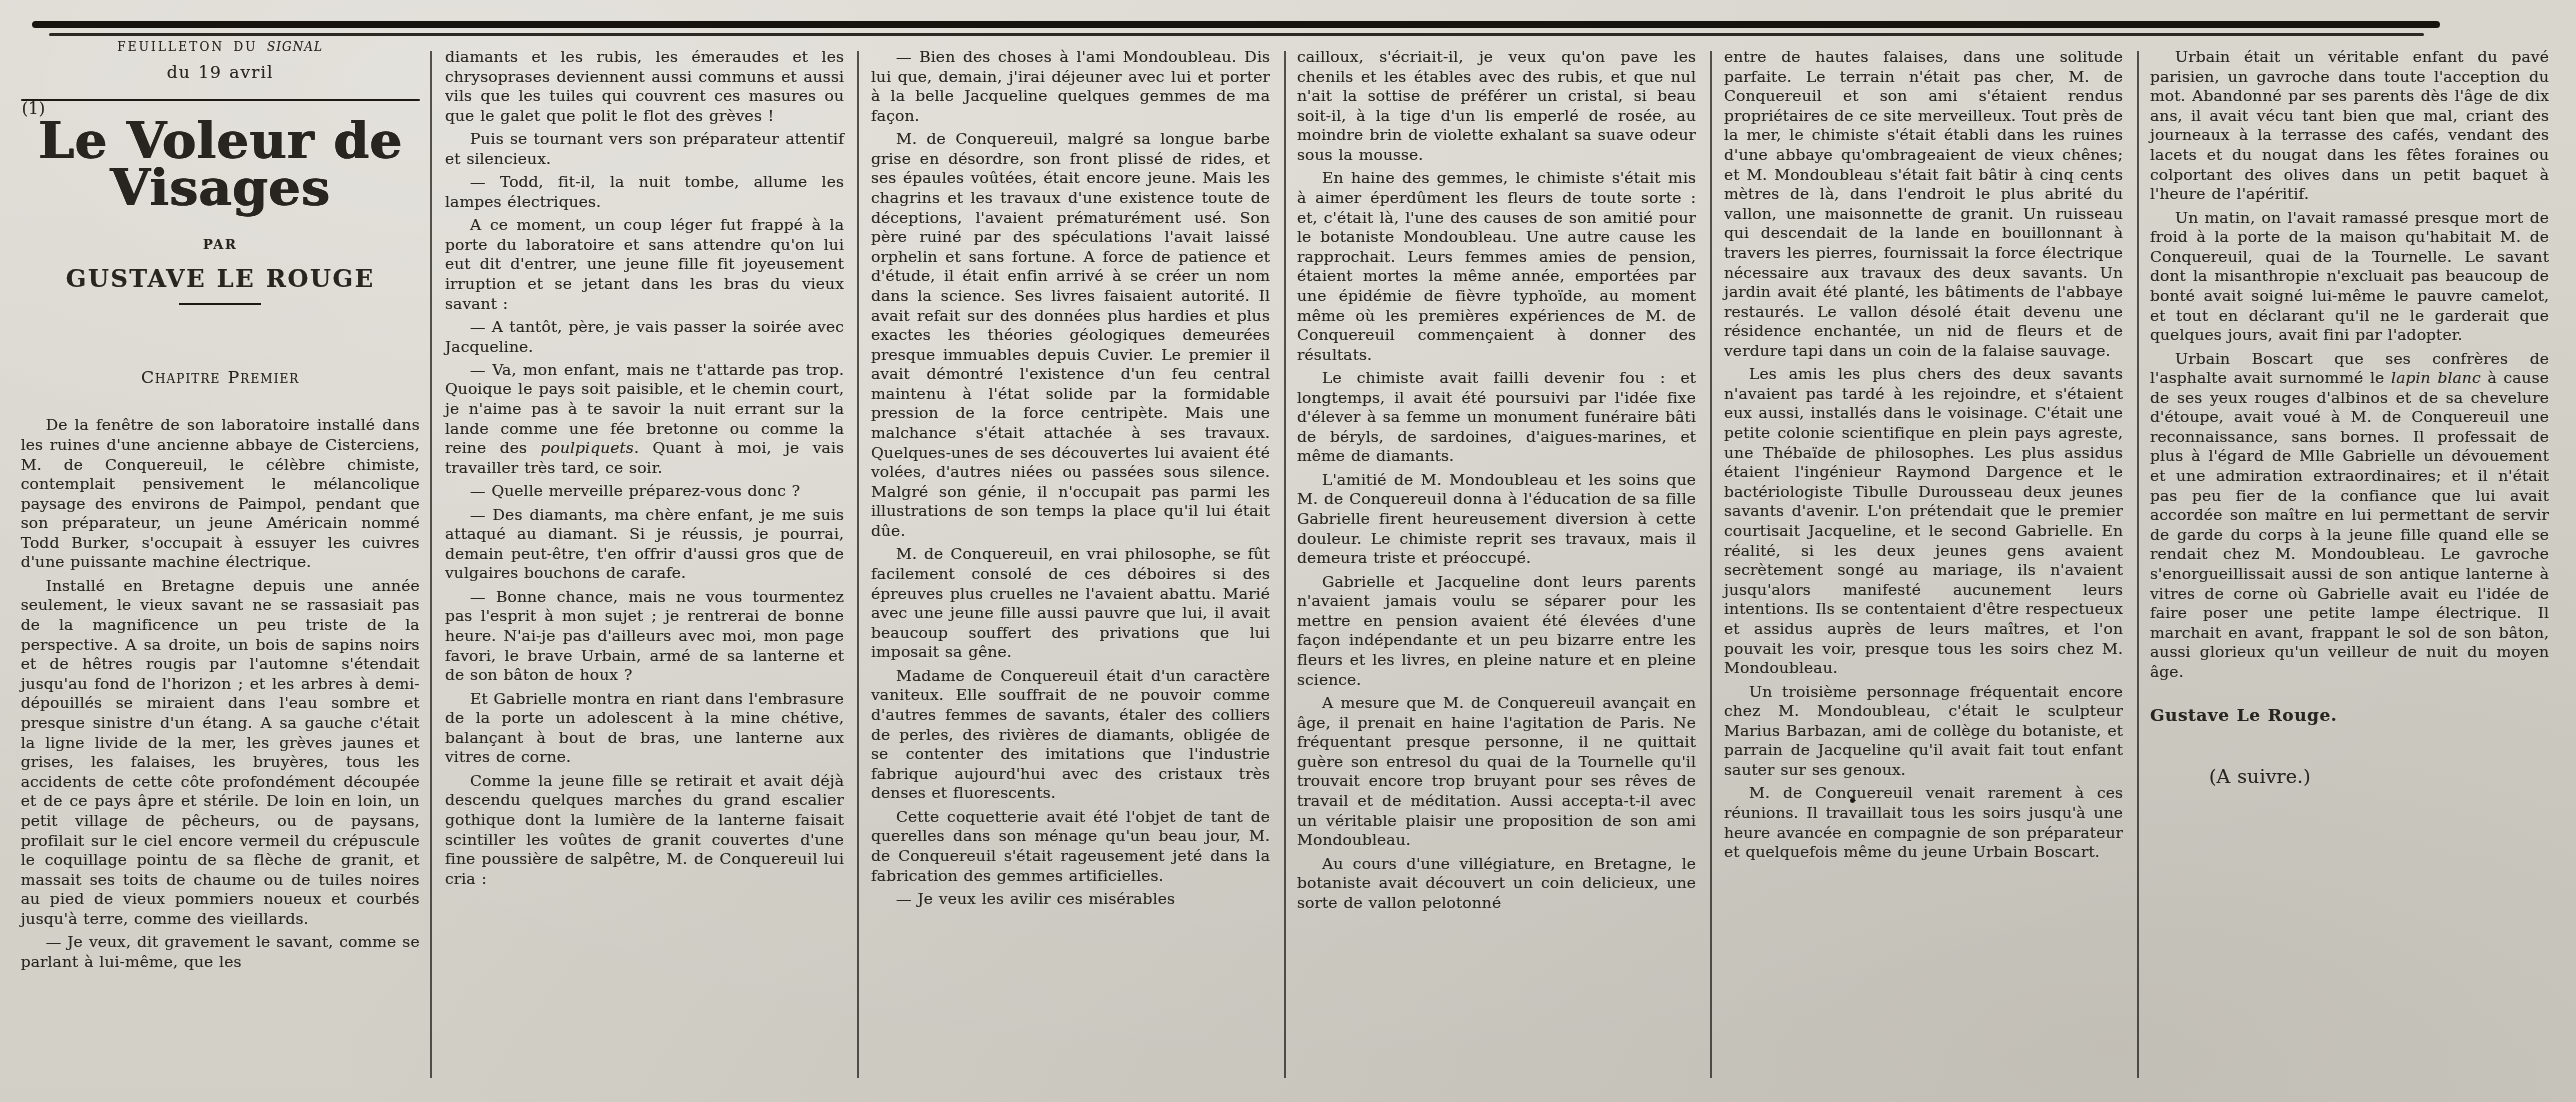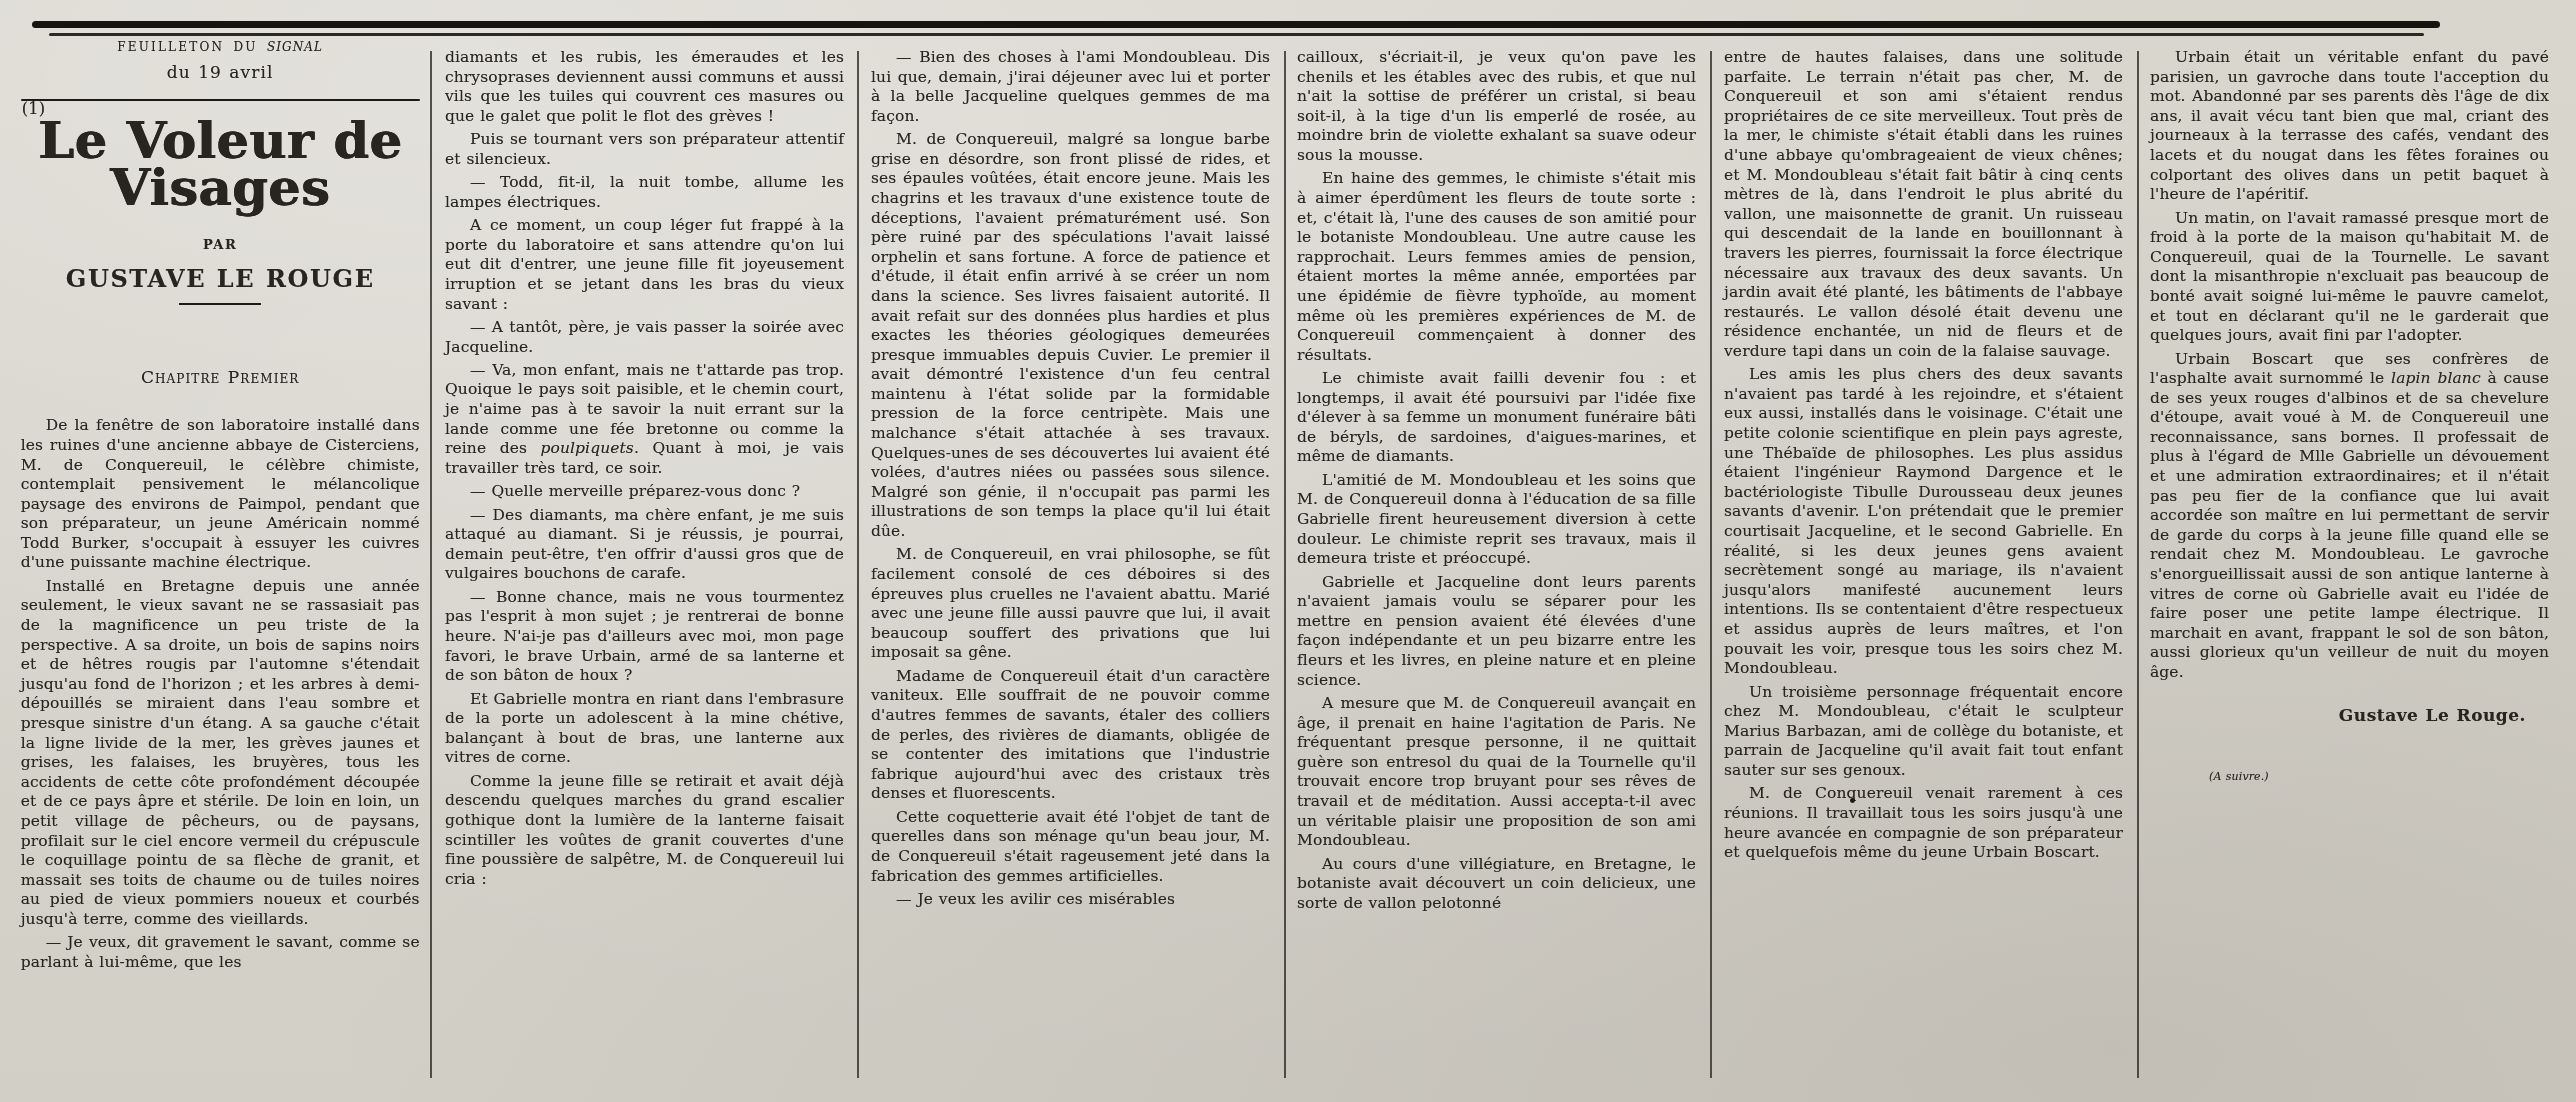--- a/index.html
+++ b/index.html
@@ -36,23 +36,23 @@
   .issue-number{position:absolute;left:1.1px;top:61px;font-size:16.3px;}
   .date-line{margin-top:5.4px;font-size:17px;letter-spacing:1.1px;}
   .header-rule{height:2.2px;background:#1d1a15;margin-top:16.3px;border-radius:1.1px;}
   .serial-title{margin-top:16.3px;font-size:51px;line-height:47px;font-weight:bold;
       letter-spacing:0.5px;text-shadow:0.8px 0 0 #28241f,0 0 0.5px #28241f;}
   .byline-prefix{margin-top:24px;font-size:13px;font-weight:bold;letter-spacing:1.6px;}
   .author-name{margin-top:14px;font-size:24px;font-weight:bold;letter-spacing:1.6px;}
   .author-rule{width:82px;height:2.2px;background:#1d1a15;margin:14px auto 0;}
   .chapter-heading{margin-top:63px;font-size:17px;font-variant:small-caps;letter-spacing:1.1px;}
   .body-start{margin-top:29px;}
-  .signature{margin-top:23px;font-weight:bold;font-size:17px;text-align:right;padding-right:23px;
+  .signature{margin-top:23px;font-weight:bold;font-size:17px;padding-right:23px;
       letter-spacing:0.5px;text-indent:0;}
-  .to-be-continued{margin-top:42px;font-style:italic;font-size:11px;text-align:left;padding-left:59px;}
+  .to-be-continued{margin-top:42px;font-size:19px;text-align:left;padding-left:59px;}
   .ink-speck{position:absolute;background:#1c1914;border-radius:50%;}
   .s1{width:4.9px;height:4.9px;left:1850px;top:798px;}
   .s2{width:3.3px;height:3.3px;left:658px;top:789px;opacity:.8;}
 </style>
 </head>
 <body>
 
 <div id="page">
 
   <div class="toprule-a"></div>

